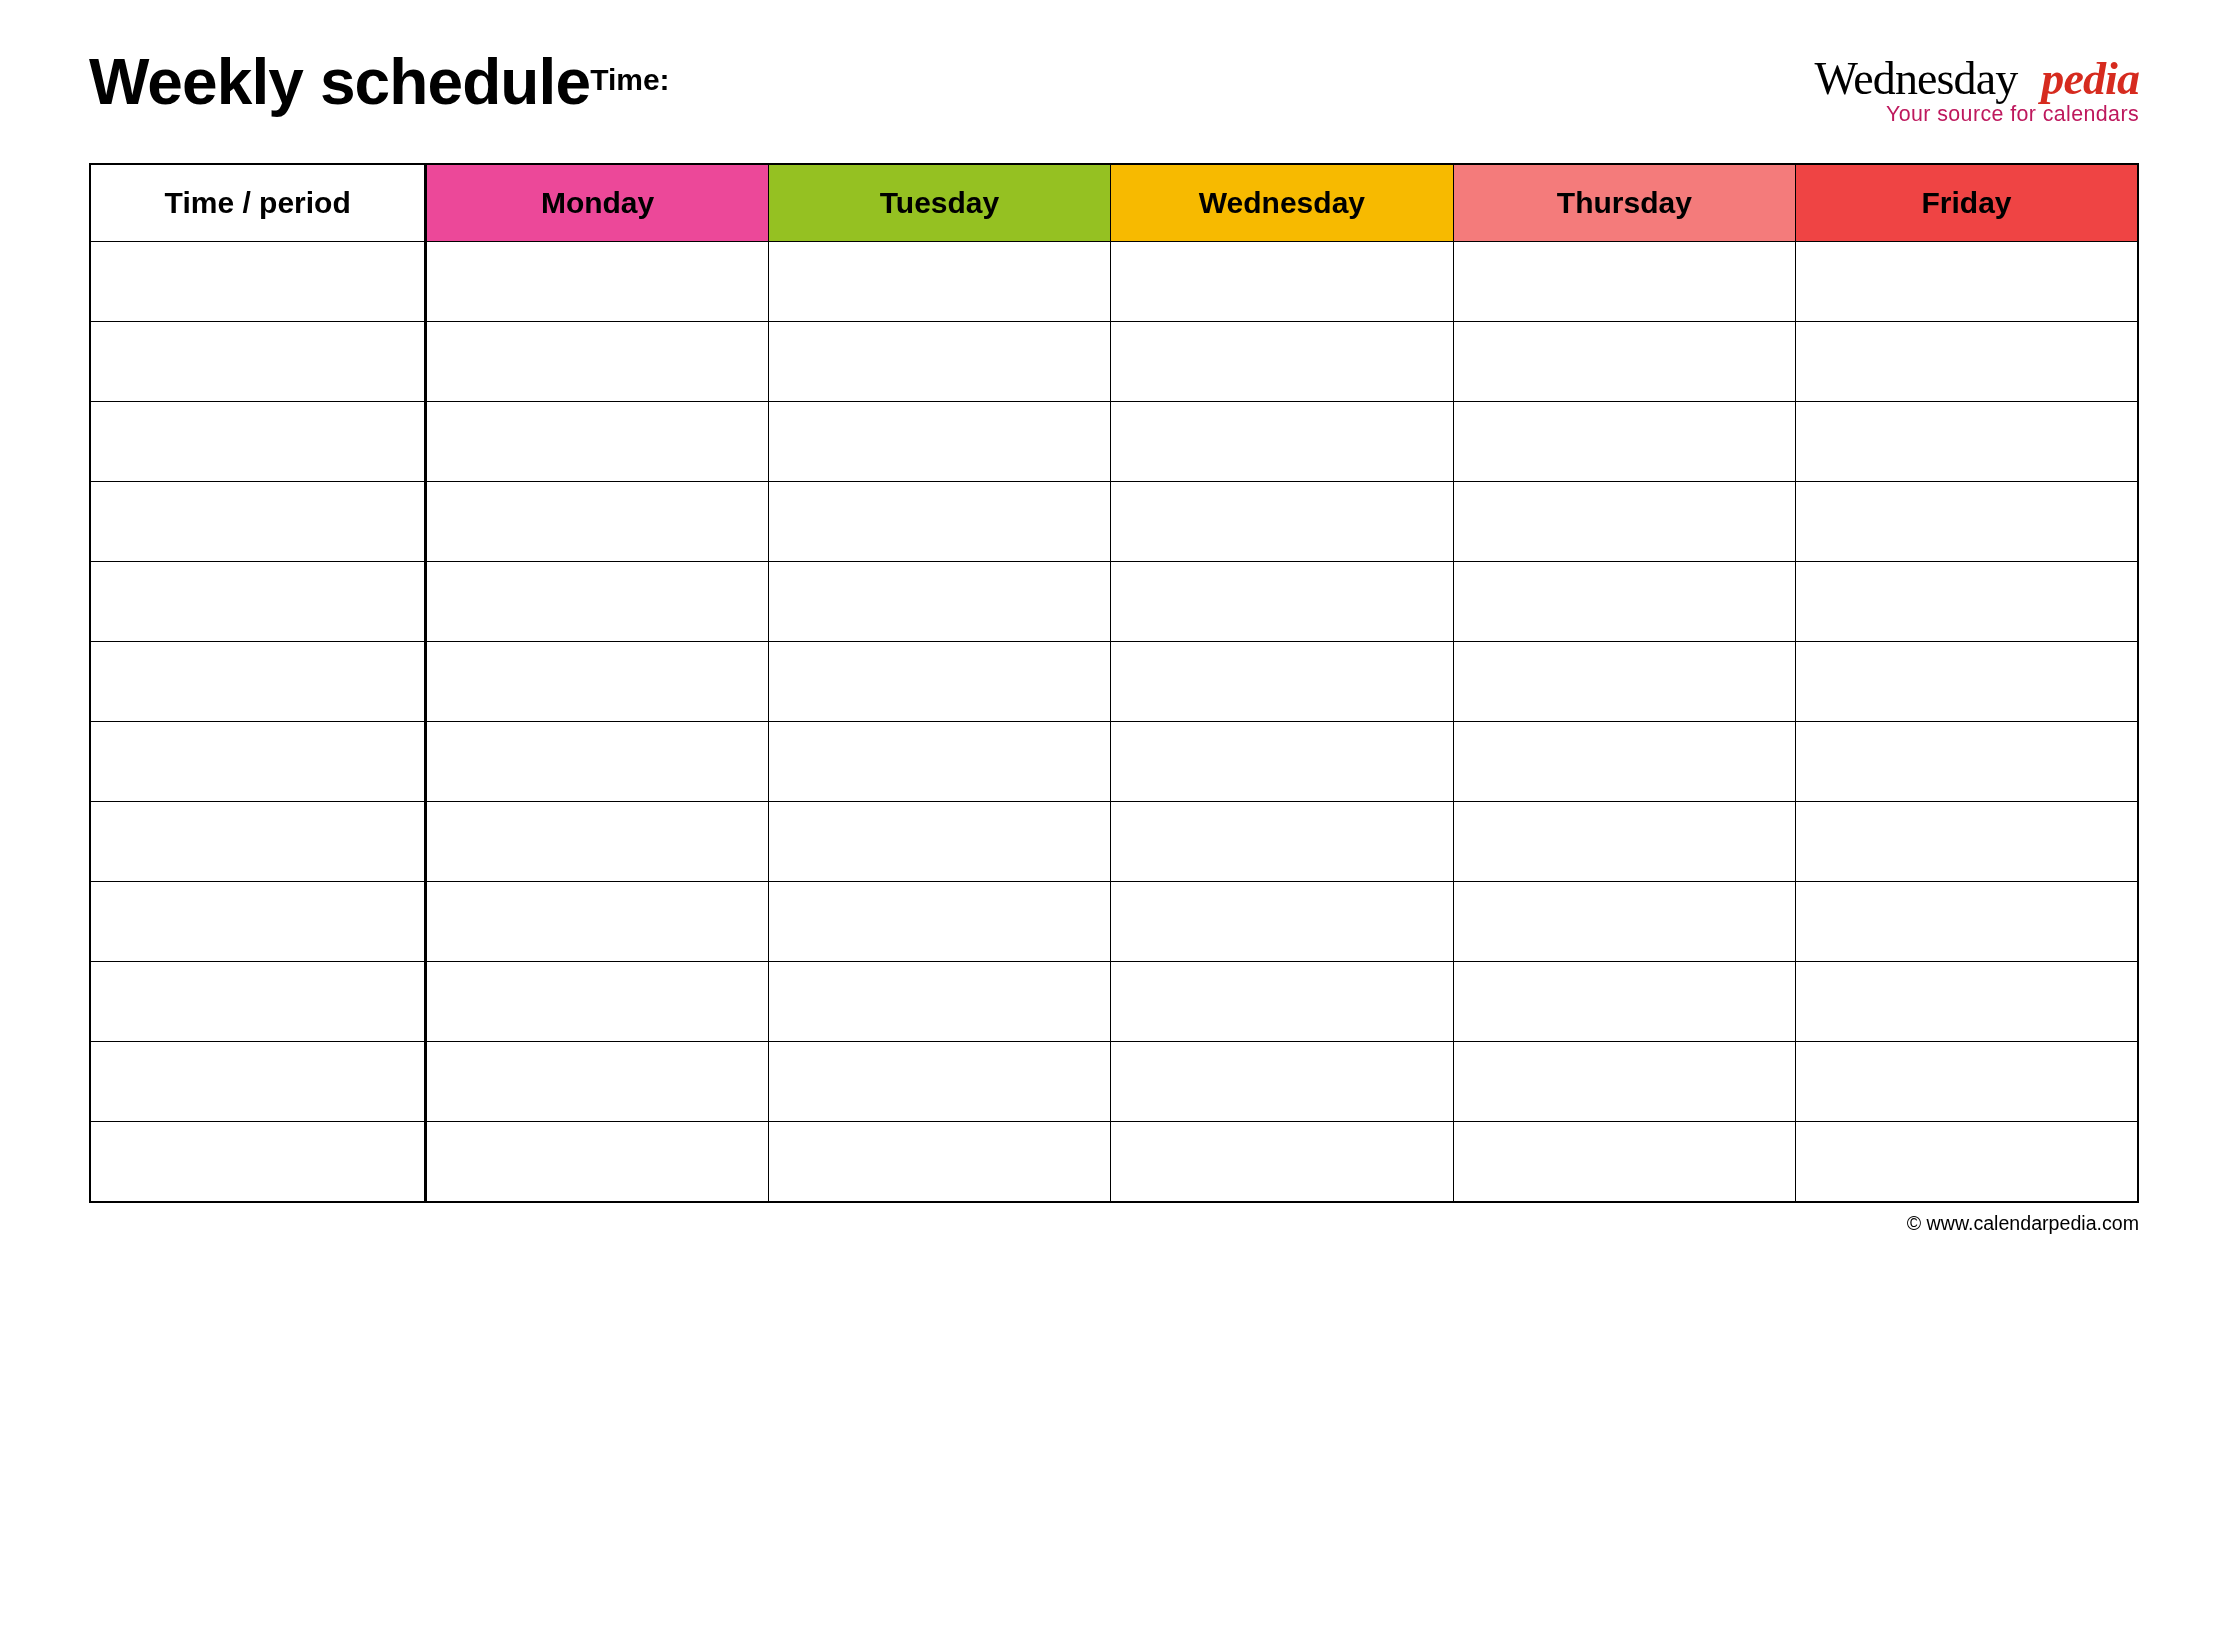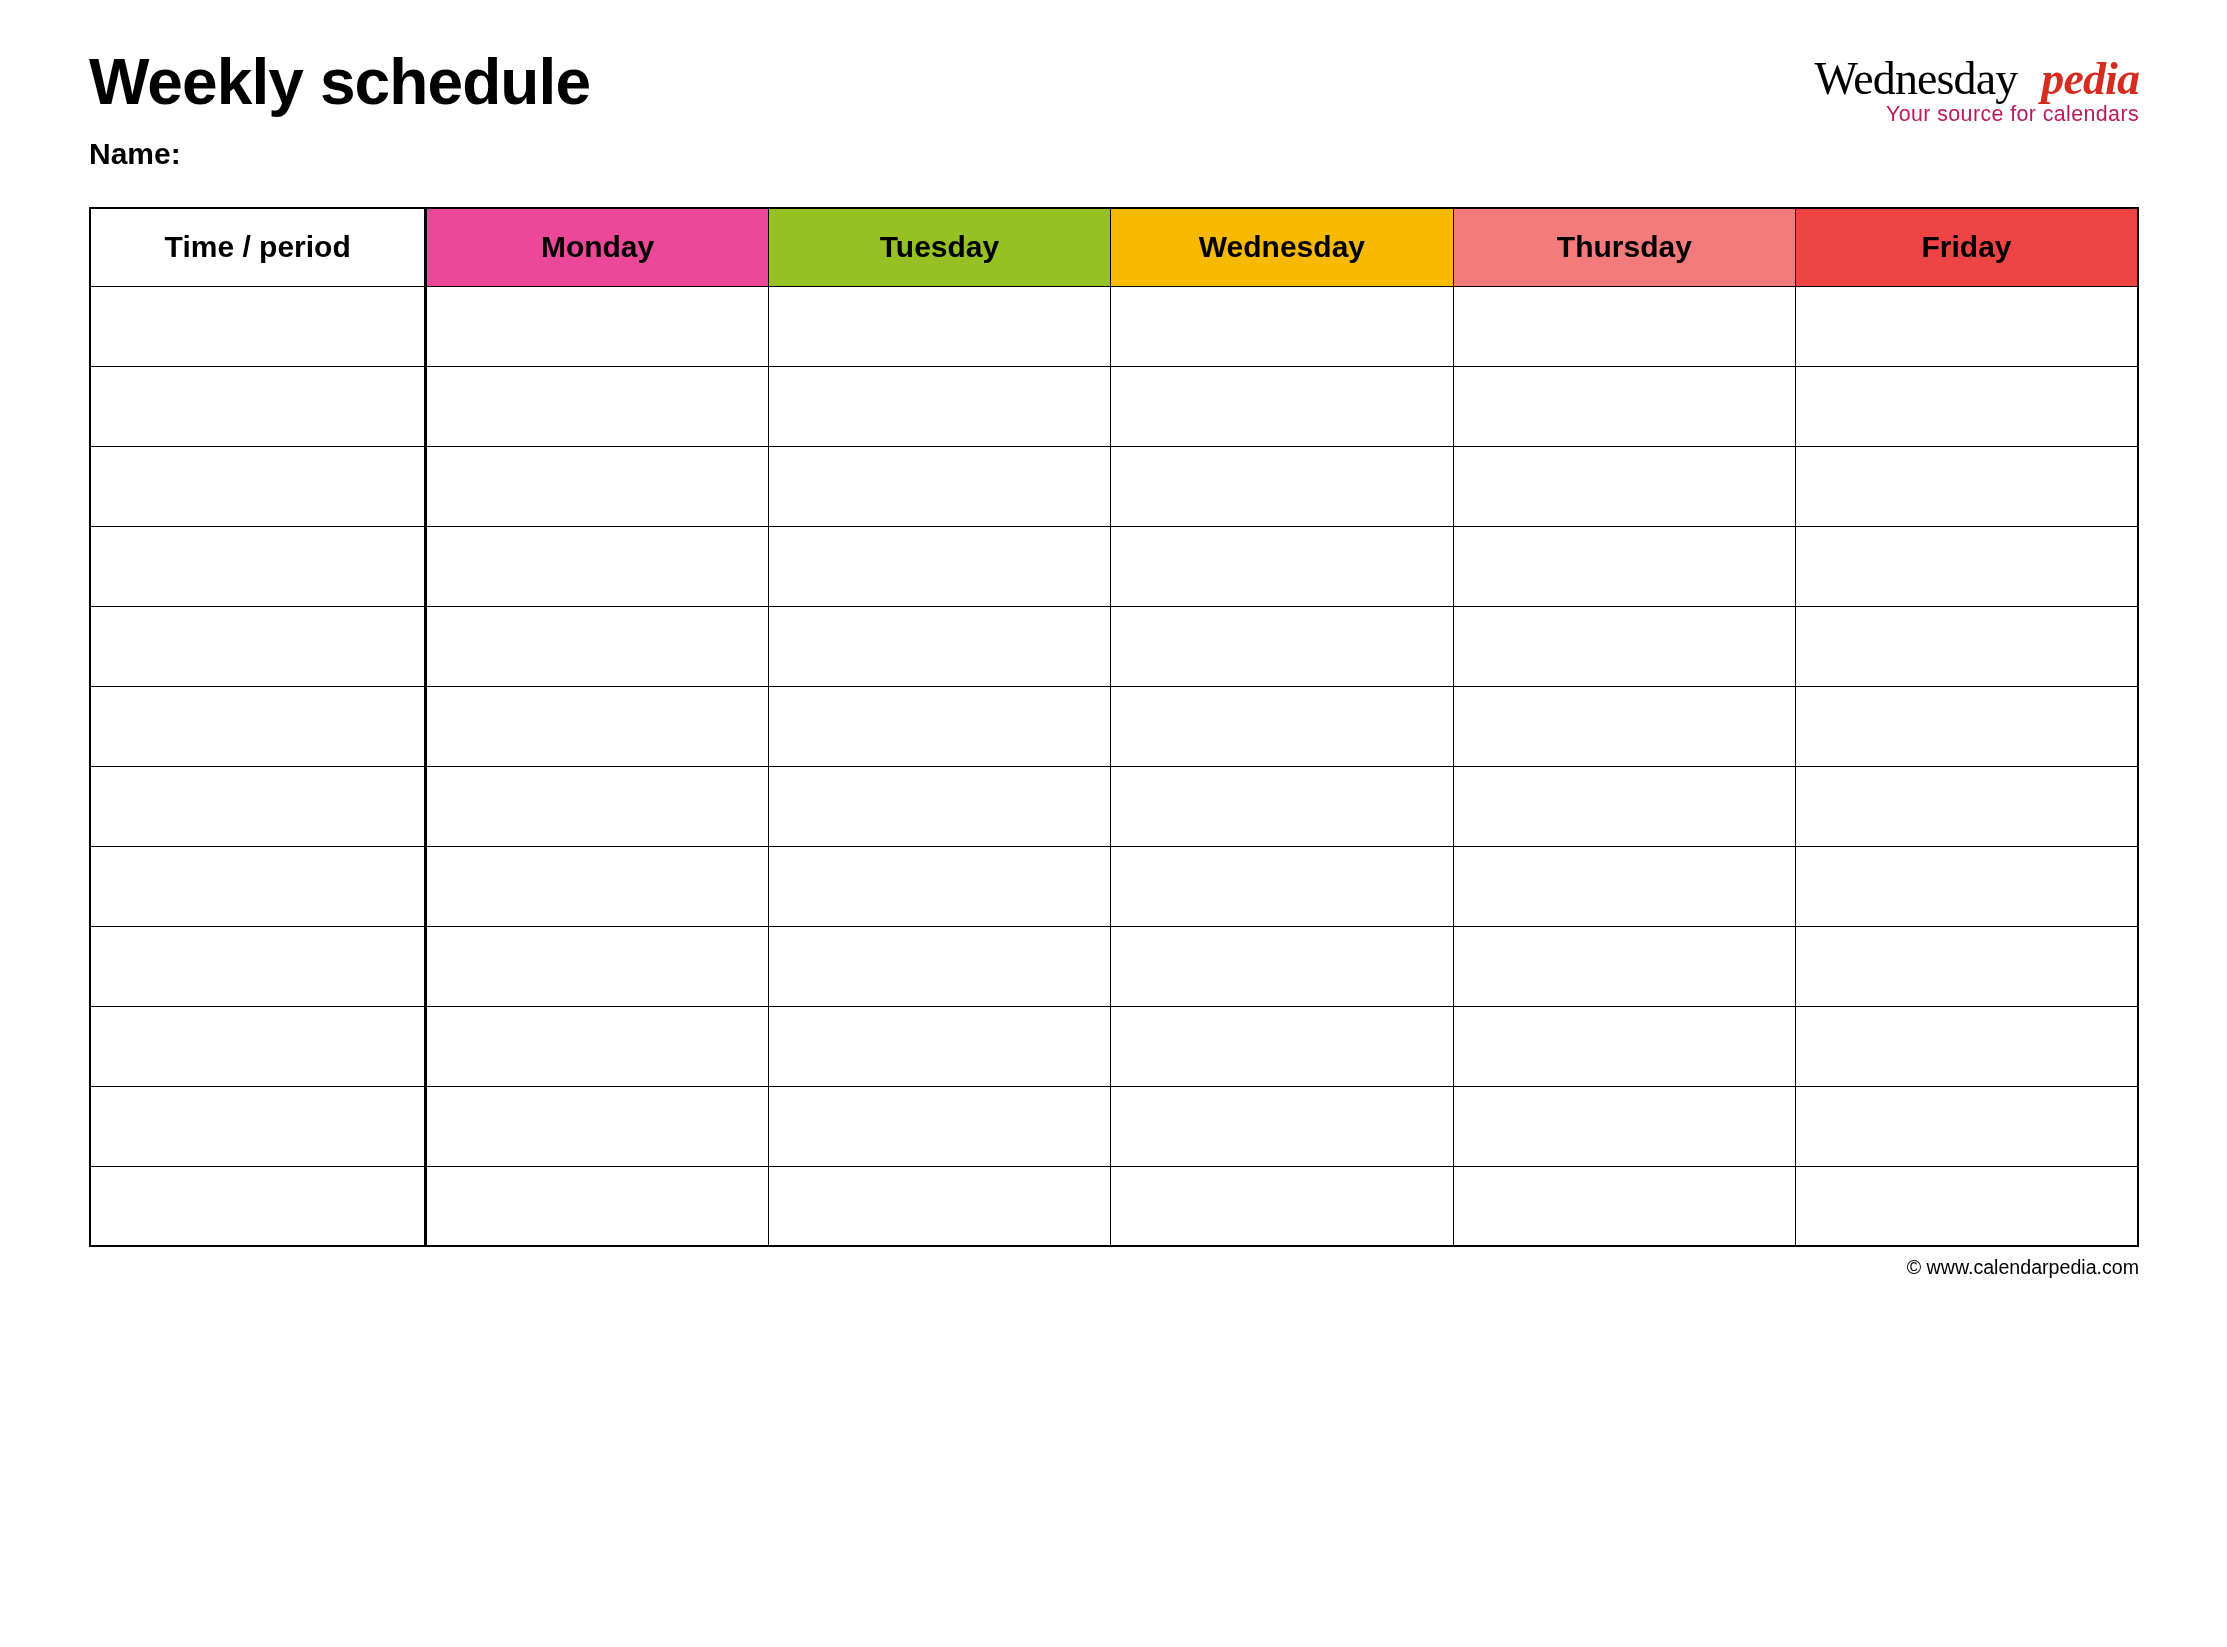--- a/index.html
+++ b/index.html
@@ -14,21 +14,20 @@
       width: 2228px;
     }
     .header-row {
       display: flex;
       justify-content: space-between;
       align-items: flex-start;
       margin-bottom: 9px;
     }
     .title-block {
       display: flex;
-      flex-direction: column;
     }
     .page-title {
       font-size: 64px;
       font-weight: bold;
       color: #000;
       letter-spacing: -0.9px;
     }
     .name-label {
       font-size: 30px;
       font-weight: bold;
@@ -98,21 +97,21 @@
       padding-left: 3.6px;
       text-align: right;
     }
   </style>
 </head>
 <body>
 
 <div class="header-row">
   <div class="title-block">
     <h1 class="page-title">Weekly schedule</h1>
-    <div class="name-label">Name:</div>
+    <div class="name-label">Time:</div>
   </div>
   <div class="brand-block">
     <div class="brand-name">
       <span class="part1">Wednesday</span><span class="part2">pedia</span>
     </div>
     <div class="brand-tagline">Your source for calendars</div>
   </div>
 </div>
 
 <table class="schedule-table">

